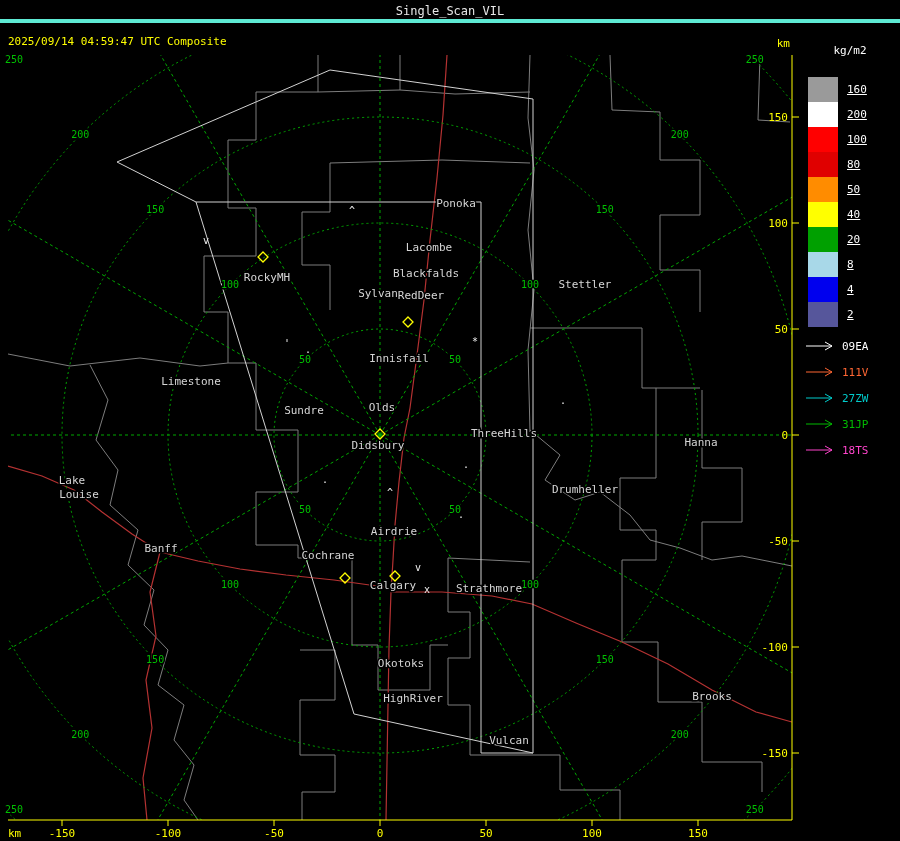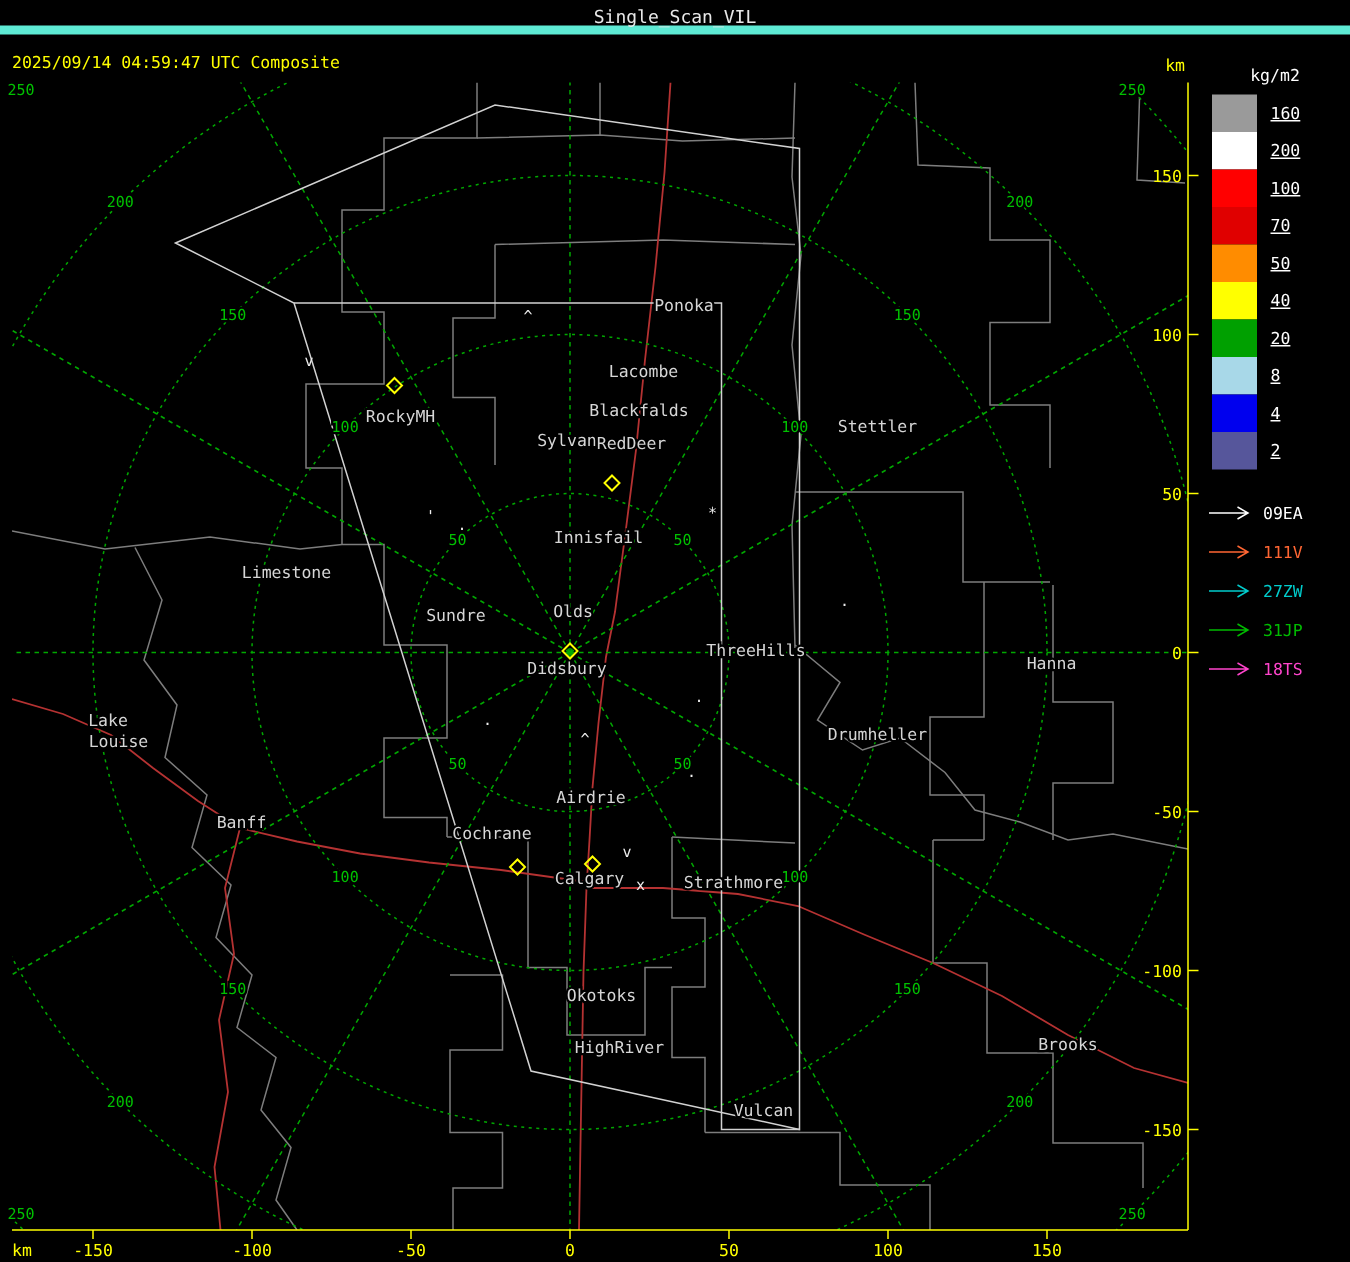--- a/index.html
+++ b/index.html
@@ -1,28 +1,28 @@
 <!DOCTYPE html>
 <html><head>
 <meta charset="utf-8">
 <style>
   *{box-sizing:border-box;margin:0;padding:0;}
   html,body{background:#000000;}
   .screen{position:relative;width:900px;height:841px;background:#000000;overflow:hidden;
           font-family:"DejaVu Sans Mono",monospace;}
-  .titlebar{position:absolute;left:0;top:0;width:900px;height:23px;border-bottom:6px solid #5eead4;
+  .titlebar{position:absolute;left:0;top:0;width:900px;height:23px;border-bottom:4px solid #5eead4;
             color:#e8e8e8;font-size:12px;line-height:22px;text-align:center;}
   .timestamp{position:absolute;left:8px;top:35px;color:#ffff00;font-size:11px;}
   #map-svg{position:absolute;left:0;top:0;}
   #legend{position:absolute;left:800px;top:44px;width:100px;color:#ffffff;font-size:11px;}
-  #legend-unit{text-align:center;line-height:13px;margin-bottom:6px;}
+  #legend-unit{text-align:center;line-height:13px;margin-bottom:20px;}
   .lv-row{display:flex;align-items:center;height:25px;}
   .lv-swatch{width:30px;height:25px;margin-left:8px;flex:none;}
   .lv-label{margin-left:9px;text-decoration:underline;}
-  #legend-stations{margin-top:16px;}
+  #legend-stations{margin-top:6px;}
   .st-row{display:flex;align-items:center;height:26px;padding-left:4px;}
   .st-label{margin-left:6px;}
   #map-svg text{font-family:"DejaVu Sans Mono",monospace;}
   .ringlab{fill:#00c000;font-size:10px;text-anchor:middle;paint-order:stroke;stroke:#000000;stroke-width:3px;}
   .citylab{fill:#d6d6d6;font-size:11px;text-anchor:middle;paint-order:stroke;stroke:#000000;stroke-width:3px;}
   .marker{fill:#eeeeee;font-size:10px;text-anchor:middle;}
   .ticklab{fill:#ffff00;font-size:11px;}
 </style>
 </head>
 <body>
@@ -211,21 +211,21 @@
         <div class="lv-row">
           <div class="lv-swatch" style="background: rgb(255, 255, 255);"></div>
           <span class="lv-label">200</span>
         </div>
         <div class="lv-row">
           <div class="lv-swatch" style="background: rgb(255, 0, 0);"></div>
           <span class="lv-label">100</span>
         </div>
         <div class="lv-row">
           <div class="lv-swatch" style="background: rgb(224, 0, 0);"></div>
-          <span class="lv-label">70</span>
+          <span class="lv-label">80</span>
         </div>
         <div class="lv-row">
           <div class="lv-swatch" style="background: rgb(255, 140, 0);"></div>
           <span class="lv-label">50</span>
         </div>
         <div class="lv-row">
           <div class="lv-swatch" style="background: rgb(255, 255, 0);"></div>
           <span class="lv-label">40</span>
         </div>
         <div class="lv-row">

